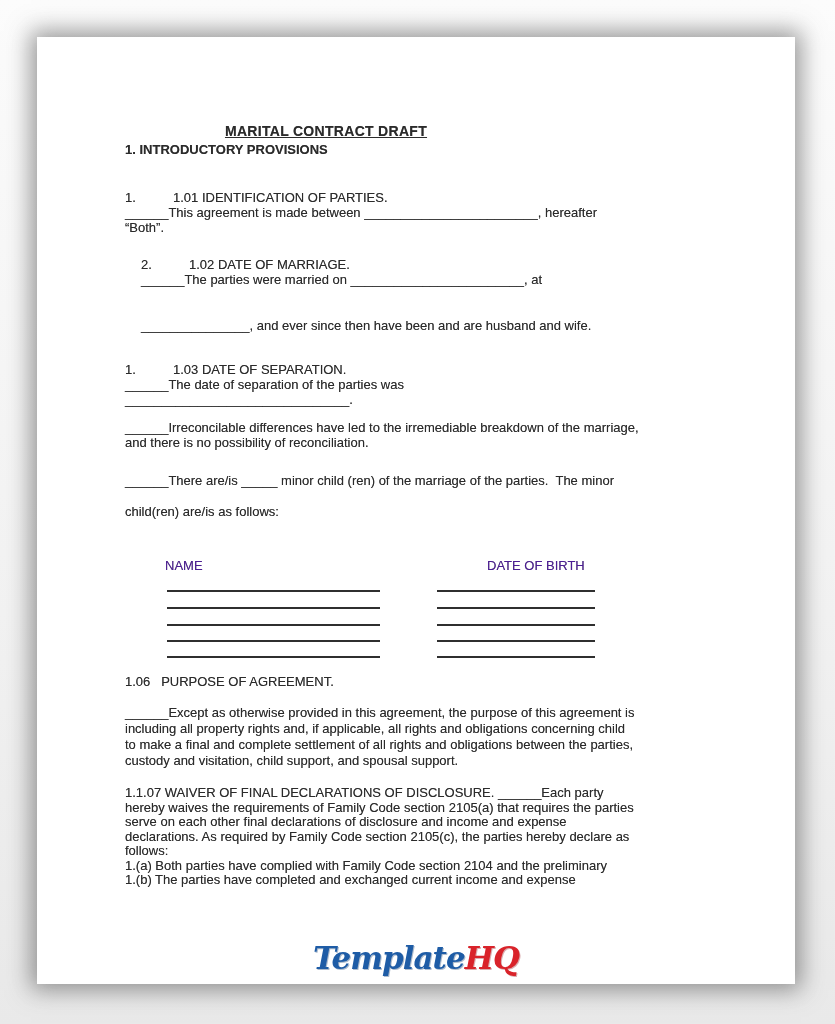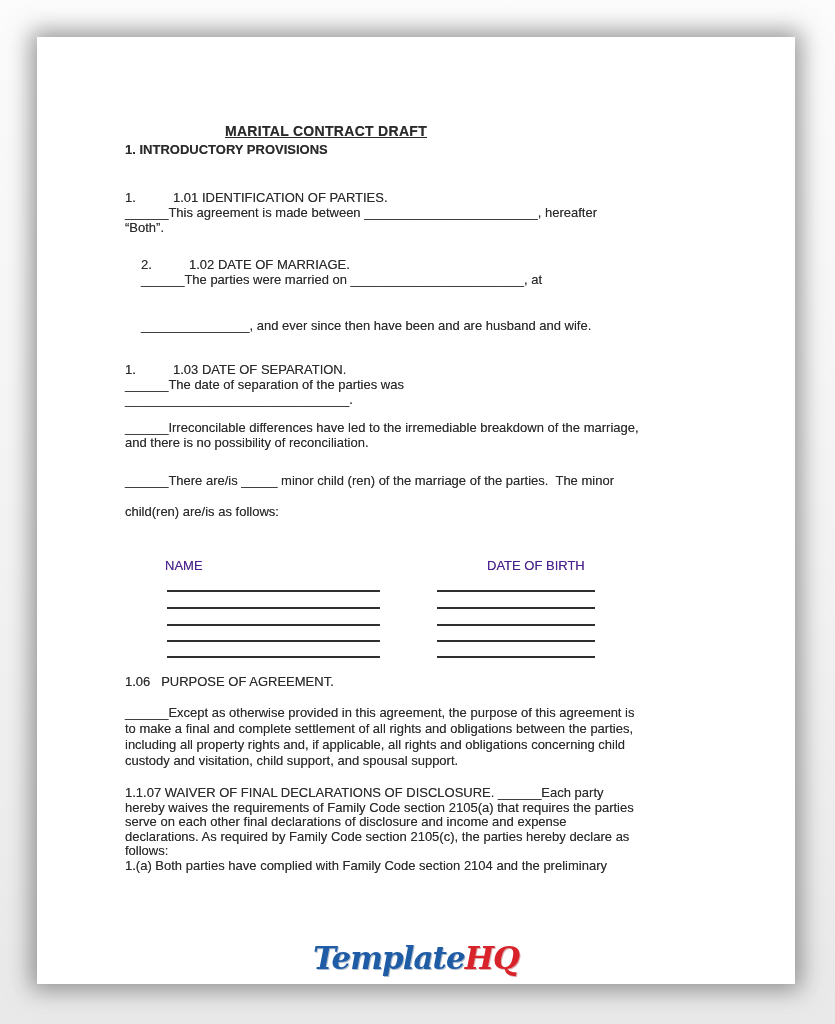--- a/index.html
+++ b/index.html
@@ -117,30 +117,31 @@
     <div class="rule rr r3"></div>
     <div class="rule rr r4"></div>
     <div class="rule rr r5"></div>
 
     <div class="blk s106h">
       <div class="ln">1.06   PURPOSE OF AGREEMENT.</div>
     </div>
 
     <div class="blk s106p">
       <div class="ln">______Except as otherwise provided in this agreement, the purpose of this agreement is</div>
+      <div class="ln">including all property rights and, if applicable, all rights and obligations concerning child</div>
       <div class="ln">to make a final and complete settlement of all rights and obligations between the parties,</div>
-      <div class="ln">including all property rights and, if applicable, all rights and obligations concerning child</div>
       <div class="ln">custody and visitation, child support, and spousal support.</div>
     </div>
 
     <div class="blk s107">
       <div class="ln">1.1.07 WAIVER OF FINAL DECLARATIONS OF DISCLOSURE. ______Each party</div>
       <div class="ln">hereby waives the requirements of Family Code section 2105(a) that requires the parties</div>
       <div class="ln">serve on each other final declarations of disclosure and income and expense</div>
       <div class="ln">declarations. As required by Family Code section 2105(c), the parties hereby declare as</div>
       <div class="ln">follows:</div>
       <div class="ln">1.(a) Both parties have complied with Family Code section 2104 and the preliminary</div>
+      <div class="ln">1.(b) The parties have completed and exchanged current income and expense</div>
     </div>
 
     <div class="blk logo"><span class="lg1">Template</span><span class="lg2">HQ</span></div>
 
   </div>
 </div>
 
 </body></html>

